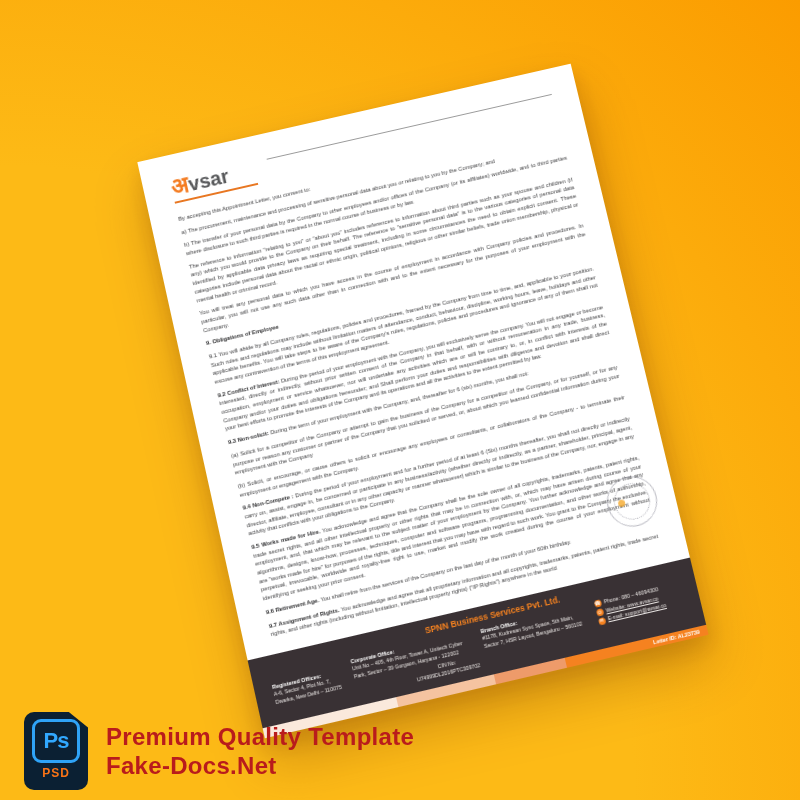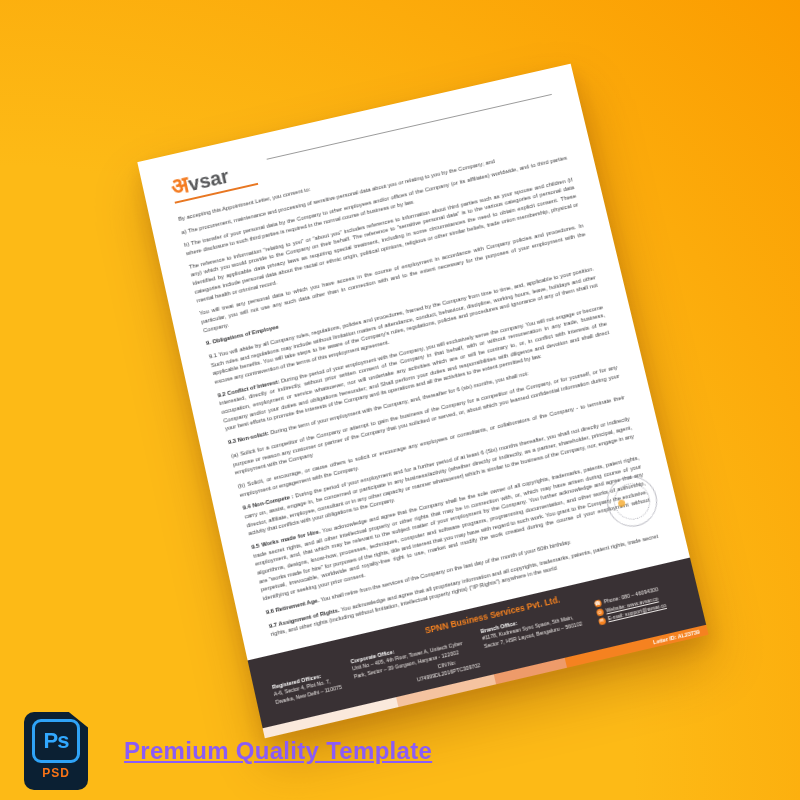--- a/index.html
+++ b/index.html
@@ -54,31 +54,31 @@
   .link{text-decoration:underline;color:#E8E4E2;cursor:pointer;}
 
   .strip{display:flex;height:10px;}
   .strip .s1{flex:0 0 30%;background:#FAE9DC;}
   .strip .s2{flex:0 0 22%;background:#F5C3A0;}
   .strip .s3{flex:0 0 16%;background:#EE9B6A;}
   .strip .s4{flex:1;background:#F58220;color:#fff;font-size:5.4px;line-height:10px;
              text-align:right;padding-right:8px;font-weight:bold;}
 
   
-  .badge{position:absolute;left:24px;top:712px;display:flex;align-items:center;gap:36px;}
+  .badge{position:absolute;left:24px;top:712px;display:flex;align-items:center;gap:18px;}
   .ps-icon{
     width:64px;height:78px;background:#0B2033;border-radius:10px;
     clip-path:polygon(0 0,70% 0,100% 20%,100% 100%,0 100%);
     display:flex;flex-direction:column;align-items:center;justify-content:flex-start;
   }
   .ps-box{width:42px;height:38px;border:3px solid #2FA3F7;border-radius:9px;margin-top:7px;
           display:flex;align-items:center;justify-content:center;}
   .ps-box span{color:#31A8FF;font-weight:bold;font-size:22px;letter-spacing:-1px;}
   .psd-label{color:#f97316;font-weight:bold;font-size:12px;margin-top:3px;letter-spacing:1px;}
-  .badge-text{color:#8b5cf6;font-weight:bold;line-height:1.22;text-decoration:underline;}
+  .badge-text{color:#b91c1c;font-weight:bold;line-height:1.22;}
   .badge-title{font-size:24px;letter-spacing:.3px;}
   .badge-subtitle{font-size:24px;letter-spacing:.3px;}
 </style>
 </head>
 <body>
 
 <div class="scene">
 
   <div class="paper">
     <div class="paper-inner">
@@ -159,16 +159,17 @@
 
   <div class="badge">
     <div class="ps-icon">
       <div class="ps-box">
         <span>Ps</span>
       </div>
       <div class="psd-label">PSD</div>
     </div>
     <div class="badge-text">
       <div class="badge-title">Premium Quality Template</div>
+      <div class="badge-subtitle">Fake-Docs.Net</div>
     </div>
   </div>
 
 </div>
 
 </body></html>

